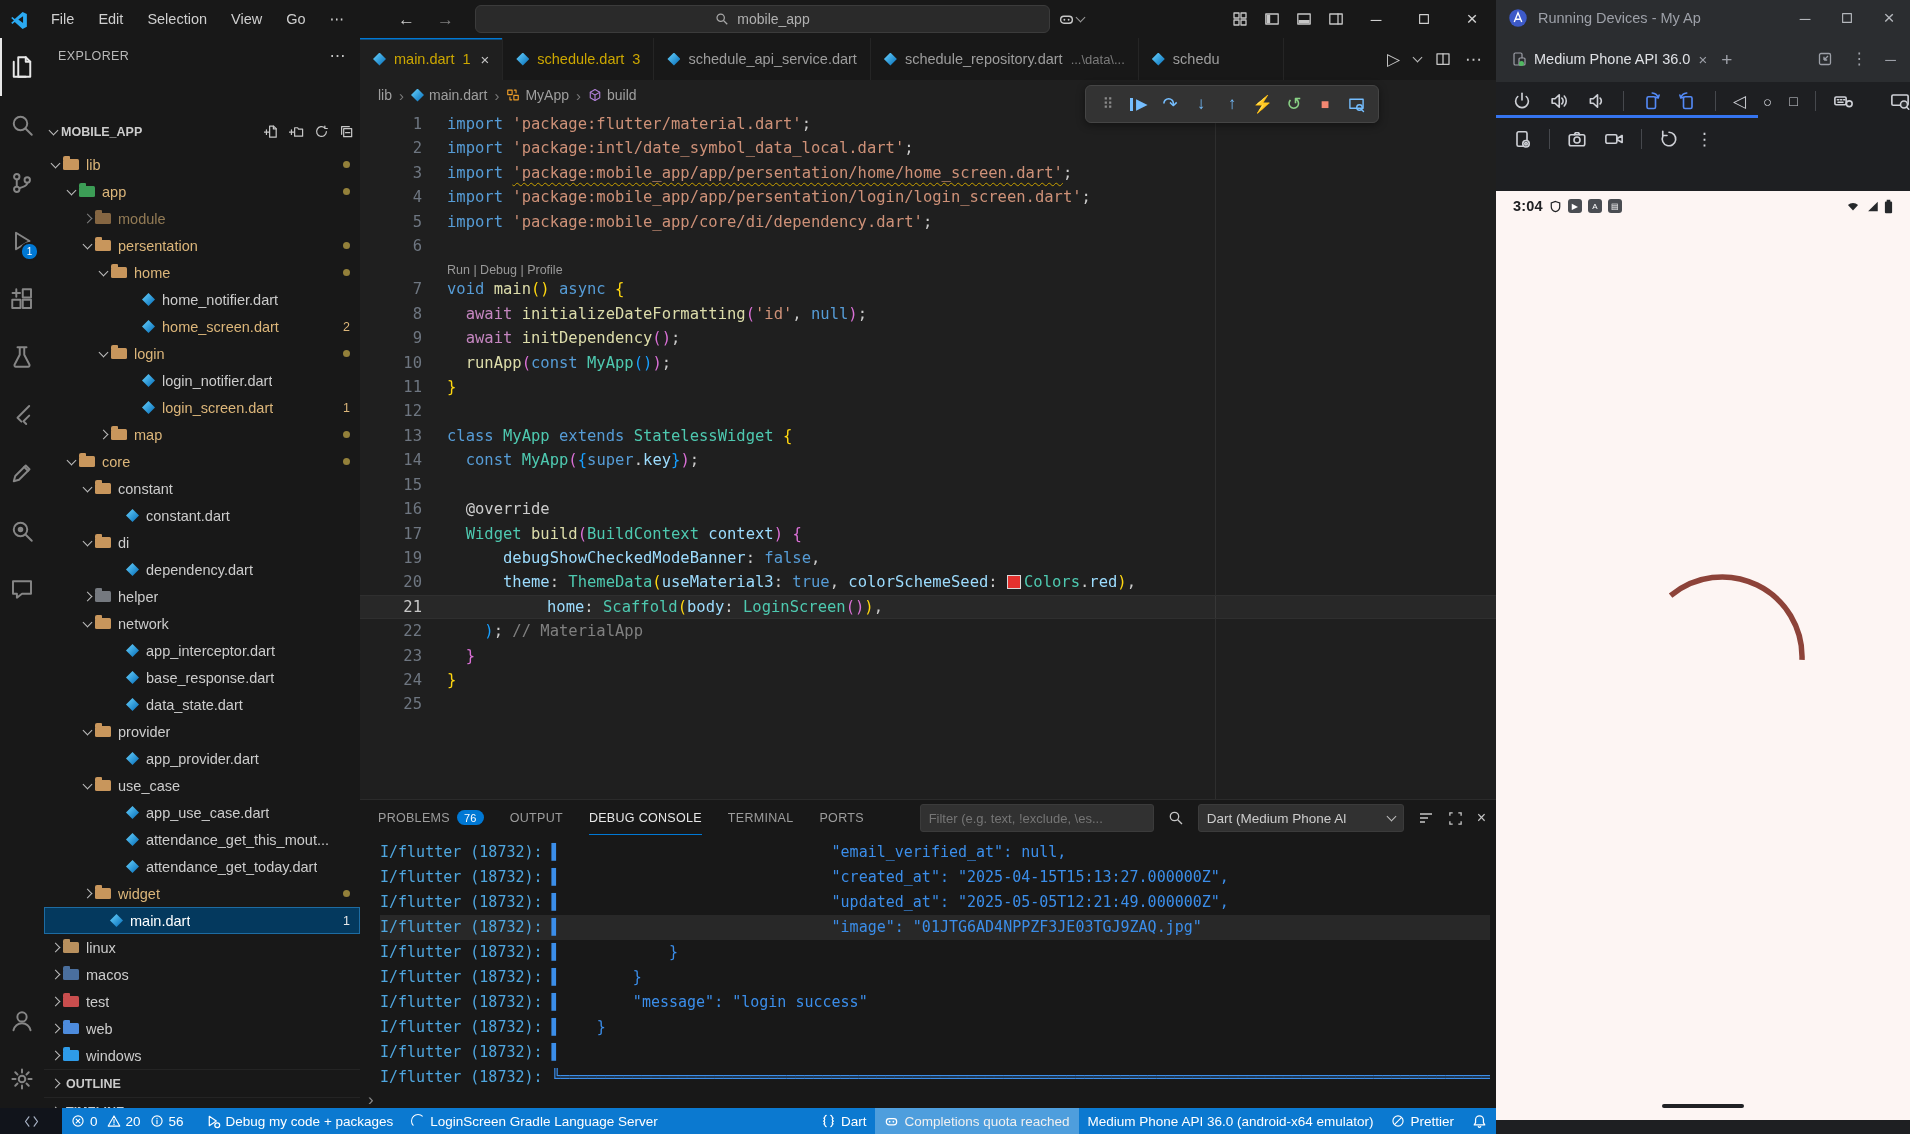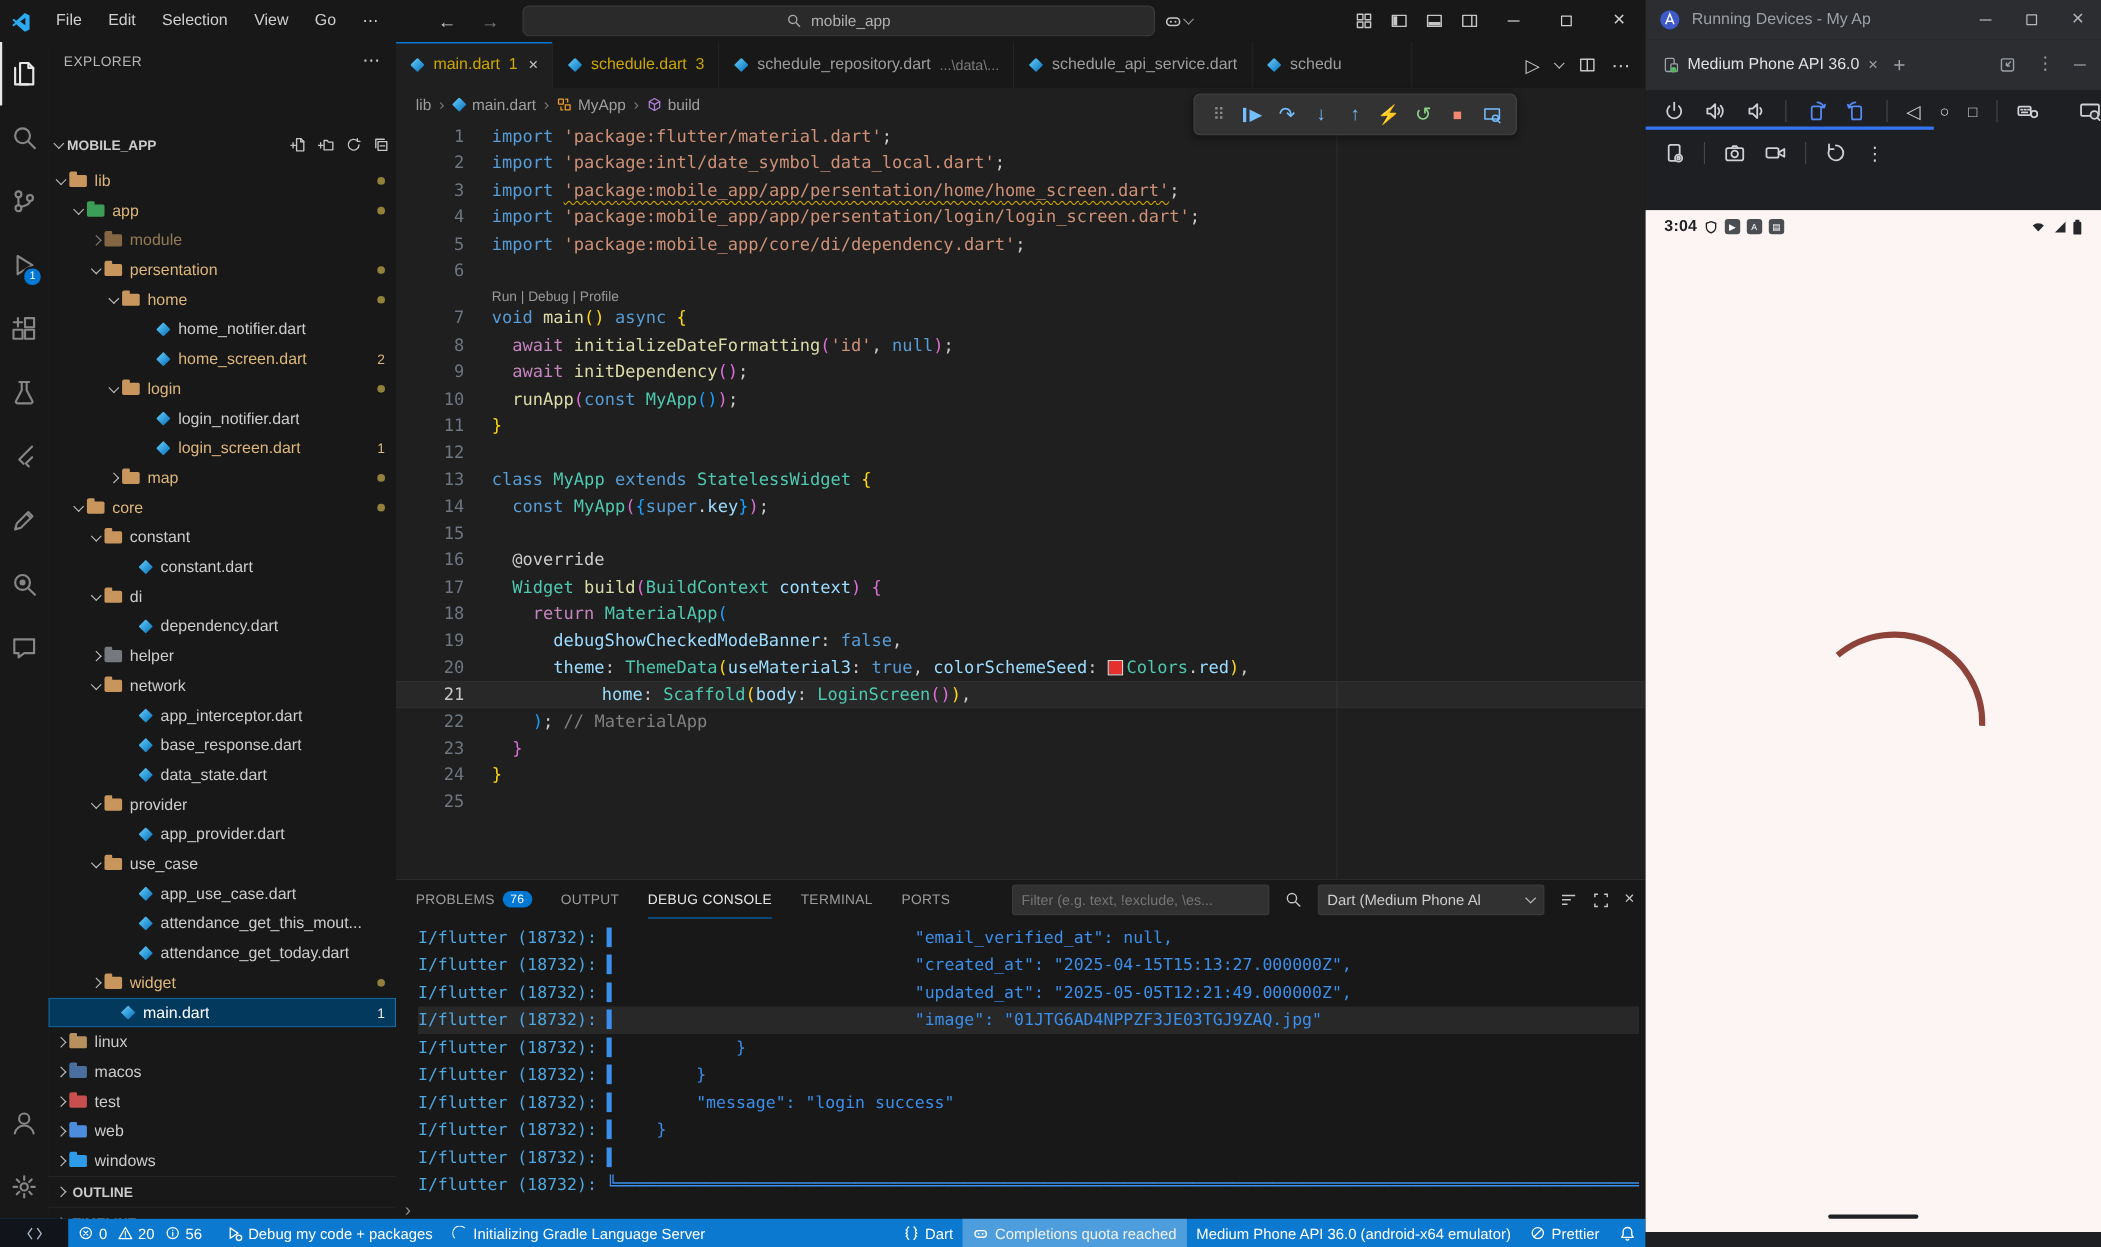--- a/index.html
+++ b/index.html
@@ -545,26 +545,26 @@
             <span class="warn">1</span>
             <span class="x">×</span>
           </div>
           <div class="tab">
             <span class="dartic" style="margin-left: 0px;"></span>
             <span class="warn">schedule.dart</span>
             <span class="warn">3</span>
           </div>
           <div class="tab">
             <span class="dartic" style="margin-left: 0px;"></span>
+            <span>schedule_api_service.dart</span>
+          </div>
+          <div class="tab">
+            <span class="dartic" style="margin-left: 0px;"></span>
             <span>schedule_repository.dart</span>
             <span class="dim">...\data\...</span>
-          </div>
-          <div class="tab">
-            <span class="dartic" style="margin-left: 0px;"></span>
-            <span>schedule_api_service.dart</span>
           </div>
           <div class="tab" style="width: 118px; overflow: hidden;">
             <span class="dartic" style="margin-left: 0px;"></span>
             <span>schedu</span>
           </div>
           <div id="tab-actions">
             <span class="ic tg" style="font-size: 17px; color: rgb(198, 198, 198);">▷</span>
             <span class="chev open"></span>
             <span class="ic">
               <svg width="16" height="16" viewBox="0 0 16 16" fill="none" stroke="currentColor" stroke-width="1.3" stroke-linecap="round" stroke-linejoin="round">
@@ -619,21 +619,20 @@
           <div class="cl"><span class="ln">8</span><span class="lc"><span class="tk-p">  </span><span class="tk-c">await</span><span class="tk-p"> </span><span class="tk-f">initializeDateFormatting</span><span class="tk-b2">(</span><span class="tk-s">'id'</span><span class="tk-p">, </span><span class="tk-k">null</span><span class="tk-b2">)</span><span class="tk-p">;</span></span></div>
           <div class="cl"><span class="ln">9</span><span class="lc"><span class="tk-p">  </span><span class="tk-c">await</span><span class="tk-p"> </span><span class="tk-f">initDependency</span><span class="tk-b2">()</span><span class="tk-p">;</span></span></div>
           <div class="cl"><span class="ln">10</span><span class="lc"><span class="tk-p">  </span><span class="tk-f">runApp</span><span class="tk-b2">(</span><span class="tk-k">const</span><span class="tk-p"> </span><span class="tk-t">MyApp</span><span class="tk-b3">()</span><span class="tk-b2">)</span><span class="tk-p">;</span></span></div>
           <div class="cl"><span class="ln">11</span><span class="lc"><span class="tk-b1">}</span></span></div>
           <div class="cl"><span class="ln">12</span><span class="lc"></span></div>
           <div class="cl"><span class="ln">13</span><span class="lc"><span class="tk-k">class</span><span class="tk-p"> </span><span class="tk-t">MyApp</span><span class="tk-p"> </span><span class="tk-k">extends</span><span class="tk-p"> </span><span class="tk-t">StatelessWidget</span><span class="tk-p"> </span><span class="tk-b1">{</span></span></div>
           <div class="cl"><span class="ln">14</span><span class="lc"><span class="tk-p">  </span><span class="tk-k">const</span><span class="tk-p"> </span><span class="tk-t">MyApp</span><span class="tk-b2">(</span><span class="tk-b3">{</span><span class="tk-k">super</span><span class="tk-p">.</span><span class="tk-v">key</span><span class="tk-b3">}</span><span class="tk-b2">)</span><span class="tk-p">;</span></span></div>
           <div class="cl"><span class="ln">15</span><span class="lc"></span></div>
           <div class="cl"><span class="ln">16</span><span class="lc"><span class="tk-p">  </span><span class="tk-p">@override</span></span></div>
           <div class="cl"><span class="ln">17</span><span class="lc"><span class="tk-p">  </span><span class="tk-t">Widget</span><span class="tk-p"> </span><span class="tk-f">build</span><span class="tk-b2">(</span><span class="tk-t">BuildContext</span><span class="tk-p"> </span><span class="tk-v">context</span><span class="tk-b2">)</span><span class="tk-p"> </span><span class="tk-b2">{</span></span></div>
-          <div class="cl"><span class="ln">18</span><span class="lc"><span class="tk-p">    </span><span class="tk-c">return</span><span class="tk-p"> </span><span class="tk-t">MaterialApp</span><span class="tk-b3">(</span></span></div>
           <div class="cl"><span class="ln">19</span><span class="lc"><span class="tk-p">      </span><span class="tk-v">debugShowCheckedModeBanner</span><span class="tk-p">: </span><span class="tk-k">false</span><span class="tk-p">,</span></span></div>
           <div class="cl"><span class="ln">20</span><span class="lc"><span class="tk-p">      </span><span class="tk-v">theme</span><span class="tk-p">: </span><span class="tk-t">ThemeData</span><span class="tk-b1">(</span><span class="tk-v">useMaterial3</span><span class="tk-p">: </span><span class="tk-k">true</span><span class="tk-p">, </span><span class="tk-v">colorSchemeSeed</span><span class="tk-p">: </span><span class="tk-sw"></span><span class="tk-t">Colors</span><span class="tk-p">.</span><span class="tk-v">red</span><span class="tk-b1">)</span><span class="tk-p">,</span></span></div>
           <div class="cl cur"><span class="ln">21</span><span class="lc"><span class="tk-p">      </span><span class="tk-v">home</span><span class="tk-p">: </span><span class="tk-t">Scaffold</span><span class="tk-b1">(</span><span class="tk-v">body</span><span class="tk-p">: </span><span class="tk-t">LoginScreen</span><span class="tk-b2">()</span><span class="tk-b1">)</span><span class="tk-p">,</span></span></div>
           <div class="cl"><span class="ln">22</span><span class="lc"><span class="tk-p">    </span><span class="tk-b3">)</span><span class="tk-p">;</span><span class="tk-g"> // MaterialApp</span></span></div>
           <div class="cl"><span class="ln">23</span><span class="lc"><span class="tk-p">  </span><span class="tk-b2">}</span></span></div>
           <div class="cl"><span class="ln">24</span><span class="lc"><span class="tk-b1">}</span></span></div>
           <div class="cl"><span class="ln">25</span><span class="lc"></span></div>
         </div>
       <div id="dbgbar">
           <div class="dbtn" style="color: rgb(138, 138, 138);">
@@ -751,21 +750,21 @@
           <span class="ic">
             <svg width="15" height="15" viewBox="0 0 16 16" fill="none" stroke="currentColor" stroke-width="1.3" stroke-linecap="round" stroke-linejoin="round">
               <path d="M3.5 2.5l7.5 5-7.5 5z"></path>
               <circle cx="12" cy="12" r="2.6"></circle>
             </svg>
           </span>
           <span>Debug my code + packages</span>
         </div>
         <div class="sseg">
           <span style="width: 12px; height: 12px; border-radius: 50%; border-width: 1.6px; border-style: solid; border-color: rgb(255, 255, 255) transparent transparent rgb(255, 255, 255); border-image: initial; display: inline-block;"></span>
-          <span>Initializing Gradle Language Server</span>
+          <span>LoginScreen Gradle Language Server</span>
         </div>
         <div class="sright">
           <div class="sseg">
             <span class="ic">
               <svg width="15" height="15" viewBox="0 0 16 16" fill="none" stroke="currentColor" stroke-width="1.3" stroke-linecap="round" stroke-linejoin="round">
                 <path d="M5.5 2C4 2 4.5 5 3 5c1.5 0 1 3-.3 3C4 8 4.5 11 3 11c1.5 0 1 3 2.5 3M10.5 2C12 2 11.5 5 13 5c-1.5 0-1 3 .3 3C12 8 11.5 11 13 11c-1.5 0-1 3-2.5 3" transform="translate(0 -0.5)"></path>
               </svg>
             </span>
             <span>Dart</span>
           </div>

